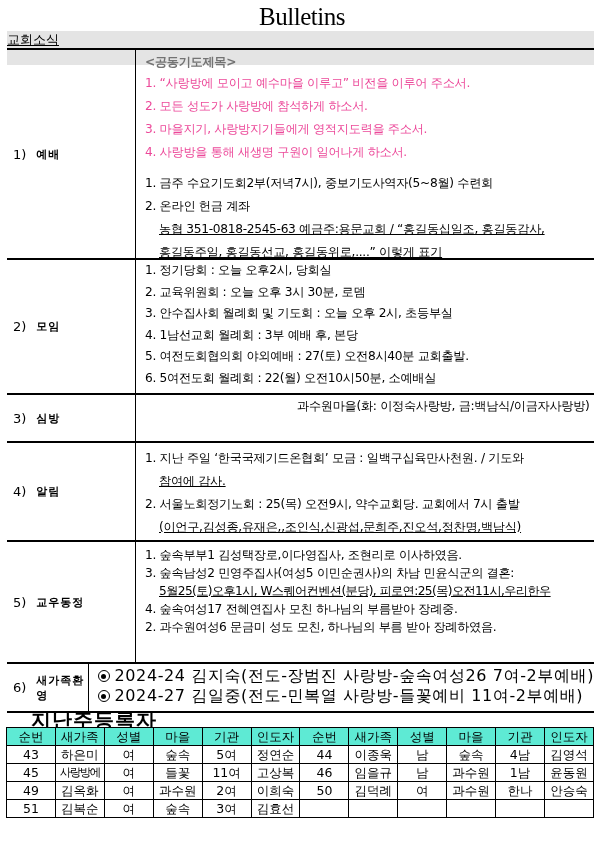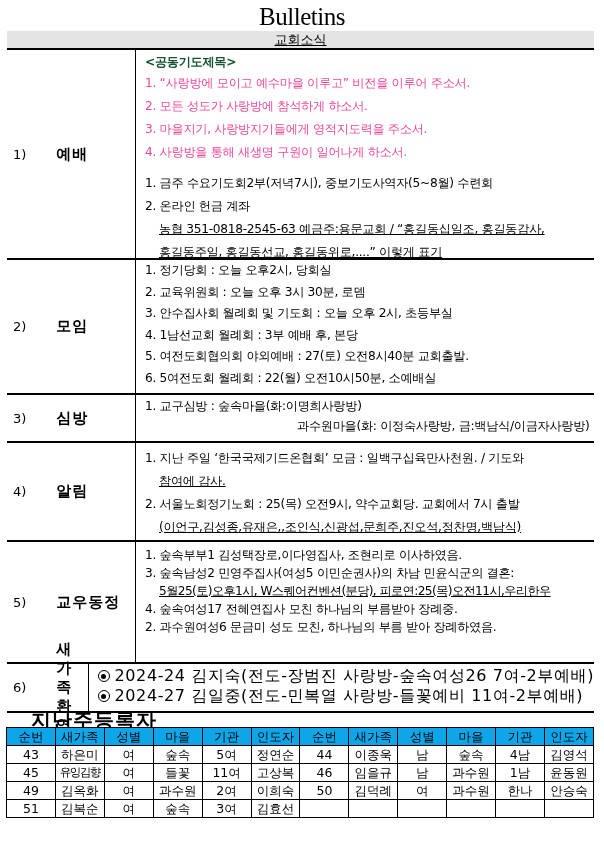--- a/index.html
+++ b/index.html
@@ -1,48 +1,48 @@
 <!DOCTYPE html>
 <html><head>
   <meta charset="utf-8">
   <style>
     html, body { margin: 0; padding: 0; background: #ffffff; }
     body { width: 604px; height: 850px; position: relative; overflow: hidden;
       font-family: "DejaVu Sans", "Liberation Sans", sans-serif; color: #000; }
     .title { position: absolute; left: 0; top: 4px; width: 604px; text-align: center;
       font-family: "Liberation Serif", "DejaVu Serif", serif; font-size: 25px; line-height: 26px; letter-spacing: -0.5px; }
-    .subhead { position: absolute; left: 7px; top: 31px; width: 587px; height: 17px;
-      background: #e4e4e4; text-align: center; font-size: 13px; line-height: 17px; }
+    .subhead { position: absolute; left: 7px; top: 31px; width: 587px; height: 34px;
+      background: #e4e4e4; text-align: left; font-size: 13px; line-height: 17px; }
     .subhead span { text-decoration: underline; }
     .main { position: absolute; left: 7px; top: 48px; width: 587px; }
     .row { display: flex; border-top: 2px solid #000; }
     .row:last-child { border-bottom: 2px solid #000; }
     .label { width: 129px; border-right: 1px solid #000; display: flex; align-items: center;
       padding-left: 6px; box-sizing: border-box; font-size: 15px; }
     .label .num { font-size: 13px; margin-right: 10px; }
-    .label .name { font-weight: bold; font-size: 15px; letter-spacing: 1px; margin-left: 20px; }
+    .label .name { font-weight: bold; font-size: 11px; letter-spacing: 1px; }
     .content { flex: 1; padding: 2px 0 2px 9px; font-size: 12.2px; letter-spacing: -0.3px; }
     .line { height: 23px; line-height: 23px; white-space: nowrap; }
     .line.t20 { height: 20px; line-height: 20px; }
     .line.t18 { height: 18px; line-height: 18px; }
     .blue { color: #ec4899; }
-    .blue.head { font-weight: bold; color: #14532d; }
+    .blue.head { font-weight: bold; color: #737373; }
     .indent { padding-left: 14px; text-decoration: underline; }
     .indent2 { padding-left: 152px; }
     .radio { display: inline-block; width: 10px; height: 10px; border: 1px solid #000;
       border-radius: 50%; position: relative; margin-right: 5px; vertical-align: -1px; }
     .radio::after { content: ""; position: absolute; left: 2.5px; top: 2.5px; width: 5px; height: 5px;
       border-radius: 50%; background: #000; }
     .nf { font-size: 16px; letter-spacing: 0.6px; }
     .reg-title { position: absolute; left: 31px; top: 707px; font-weight: bold; font-size: 20px; letter-spacing: 1px; }
     table.reg { position: absolute; left: 6px; top: 727px; width: 588px; border-collapse: collapse;
       font-size: 12.5px; table-layout: fixed; }
     table.reg th, table.reg td { border: 1px solid #000; text-align: center; height: 17px; padding: 0;
       line-height: 17px; font-weight: normal; white-space: nowrap; overflow: hidden; }
-    table.reg th { background: #0ea5e9; }
+    table.reg th { background: #5eead4; }
   </style>
 </head>
 <body>
 
 <div class="title">Bulletins</div>
 <div class="subhead"><span>교회소식</span></div>
 
 <div class="main">
 
   <div class="row" style="height:208px;">
@@ -78,21 +78,20 @@
       <div class="line t20" style="height:21.5px;line-height:21.5px">6. 5여전도회 월례회 : 22(월) 오전10시50분, 소예배실</div>
     </div>
   </div>
 
   <div class="row" style="height:46px;">
     <div class="label">
       <span class="num">3)</span>
       <span class="name">심방</span>
     </div>
     <div class="content" style="padding-top:1px;">
-      <div class="line t20">1. 교구심방 :  숲속마을(화:이명희사랑방)</div>
       <div class="line t20 indent2">과수원마을(화: 이정숙사랑방, 금:백남식/이금자사랑방)</div>
     </div>
   </div>
 
   <div class="row" style="height:97px;">
     <div class="label">
       <span class="num">4)</span>
       <span class="name">알림</span>
     </div>
     <div class="content" style="padding-top:4px;">
@@ -158,21 +157,21 @@
       <td>정연순</td>
       <td>44</td>
       <td>이종욱</td>
       <td>남</td>
       <td>숲속</td>
       <td>4남</td>
       <td>김영석</td>
     </tr>
     <tr>
       <td>45</td>
-      <td style="letter-spacing:-1.5px;font-size:11.5px;">유잉김향</td>
+      <td style="letter-spacing:-1.5px;font-size:11.5px;">사랑방에</td>
       <td>여</td>
       <td>들꽃</td>
       <td>11여</td>
       <td>고상복</td>
       <td>46</td>
       <td>임을규</td>
       <td>남</td>
       <td>과수원</td>
       <td>1남</td>
       <td>윤동원</td>

